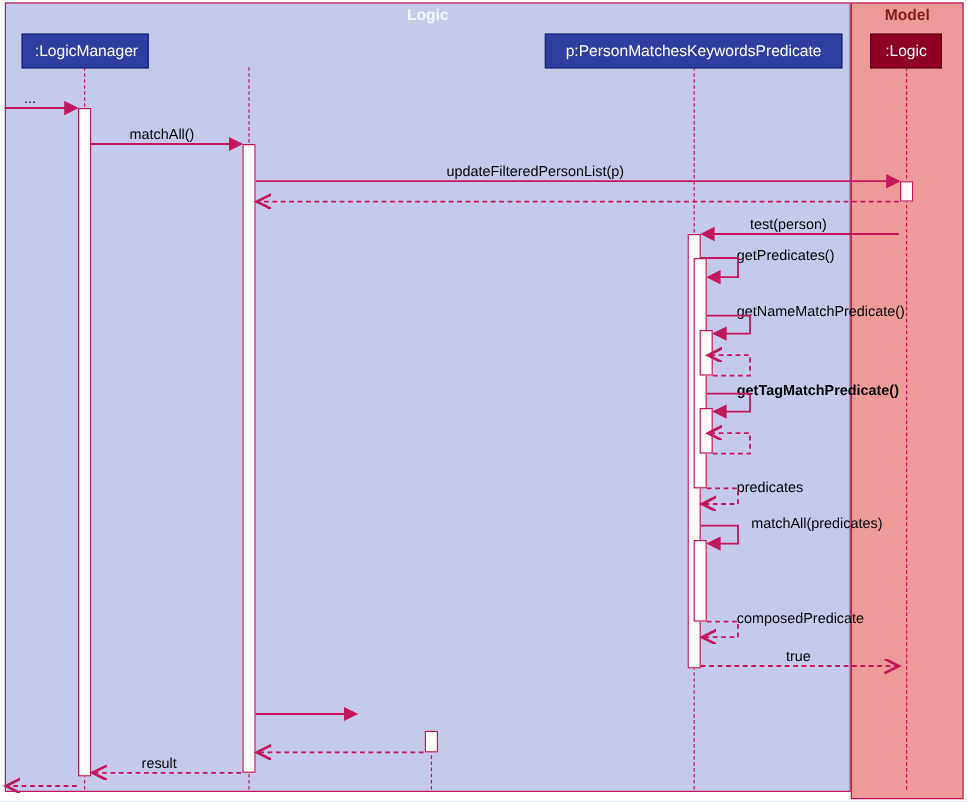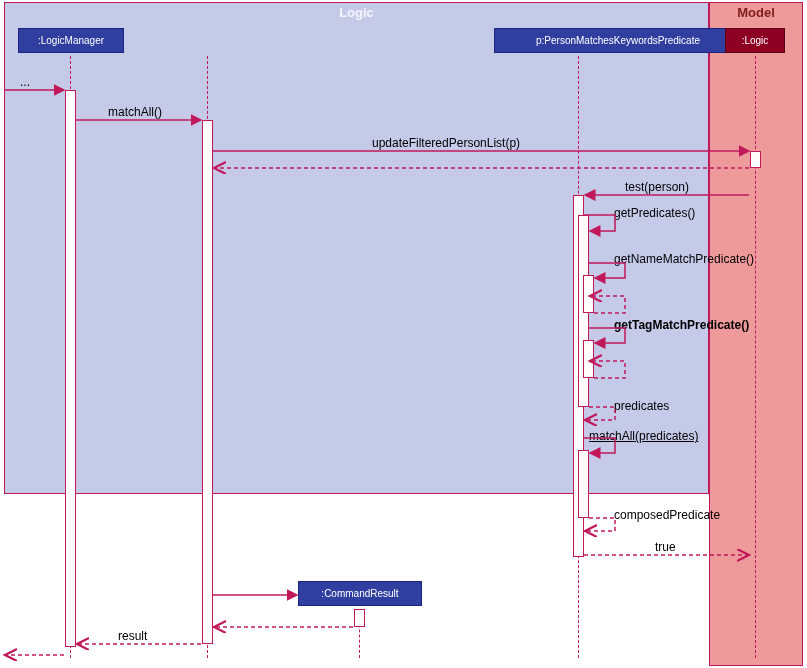--- a/index.html
+++ b/index.html
@@ -36,21 +36,21 @@
   .frame-label-logic { color: #f5f5ff; }
   .frame-label-model { color: #7f1d1d; }
 
   .participant {
     position: absolute;
     background: #303f9f;
     color: #fff;
     border: 1px solid #1a237e;
     padding: 6px 10px;
     text-align: center;
-    font-size: 10px;
+    font-size: 13px;
     box-sizing: border-box;
     z-index: 5;
   }
   .participant-model {
     background: #8d0024;
     border-color: #5b0017;
   }
   .lifeline {
     position: absolute;
     border-left: 1.5px dashed #c1185b;
@@ -76,32 +76,31 @@
     width: 807px; height: 668px;
     z-index: 4;
     pointer-events: none;
   }
 </style>
 </head>
 <body>
 
 <div class="canvas">
 
-  <div class="frame frame-logic" style="left:4px; top:2px; width:705px; height:492px;">
+  <div class="frame frame-logic" style="left:4px; top:2px; width:705px; height:658px;">
     <div class="frame-label frame-label-logic">Logic</div>
   </div>
   <div class="frame frame-model" style="left:709px; top:2px; width:94px; height:664px;">
     <div class="frame-label frame-label-model">Model</div>
   </div>
 
   <div class="participant" style="left:18px; top:28px; width:106px;">:LogicManager</div>
-  <div class="participant" style="left:454px; top:28px; width:248px;margin-left:40px;">p:PersonMatchesKeywordsPredicate</div>
+  <div class="participant" style="left:454px; top:28px; width:248px;">p:PersonMatchesKeywordsPredicate</div>
   <div class="participant participant-model" style="left:725px; top:28px; width:60px;">:Logic</div>
 
-  <div class="participant" style="left:298px; top:581px; width:124px;">:CommandResult</div>
 
   <div class="lifeline" style="left:70px; top:56px; height:602px;"></div>
   <div class="lifeline" style="left:207px; top:56px; height:602px;"></div>
   <div class="lifeline" style="left:578px; top:56px; height:602px;"></div>
   <div class="lifeline" style="left:359px; top:609px; height:49px;"></div>
   <div class="lifeline" style="left:755px; top:56px; height:602px;"></div>
 
   <div class="activation" style="left:65px; top:90px; width:11px; height:557px;"></div>
   <div class="activation" style="left:202px; top:120px; width:11px; height:524px;"></div>
   <div class="activation" style="left:750px; top:151px; width:11px; height:17px;"></div>
@@ -160,18 +159,18 @@
   </svg>
 
   <div class="msg-label" style="left:20px; top:76px;">...</div>
   <div class="msg-label" style="left:108px; top:106px;">matchAll()</div>
   <div class="msg-label" style="left:350px; top:137px;margin-left:22px;">updateFilteredPersonList(p)</div>
   <div class="msg-label" style="left:625px; top:181px;">test(person)</div>
   <div class="msg-label" style="left:614px; top:207px;">getPredicates()</div>
   <div class="msg-label" style="left:614px; top:253px;">getNameMatchPredicate()</div>
   <div class="msg-label" style="left:614px; top:319px;font-weight:bold;">getTagMatchPredicate()</div>
   <div class="msg-label" style="left:614px; top:400px;">predicates</div>
-  <div class="msg-label" style="left:589px; top:430px;text-decoration:underline;">matchAll(predicates)</div>
+  <div class="msg-label" style="left:626px; top:430px;">matchAll(predicates)</div>
   <div class="msg-label" style="left:614px; top:509px;">composedPredicate</div>
   <div class="msg-label" style="left:655px; top:541px;">true</div>
   <div class="msg-label" style="left:118px; top:630px;">result</div>
 
 </div>
 
 </body></html>

